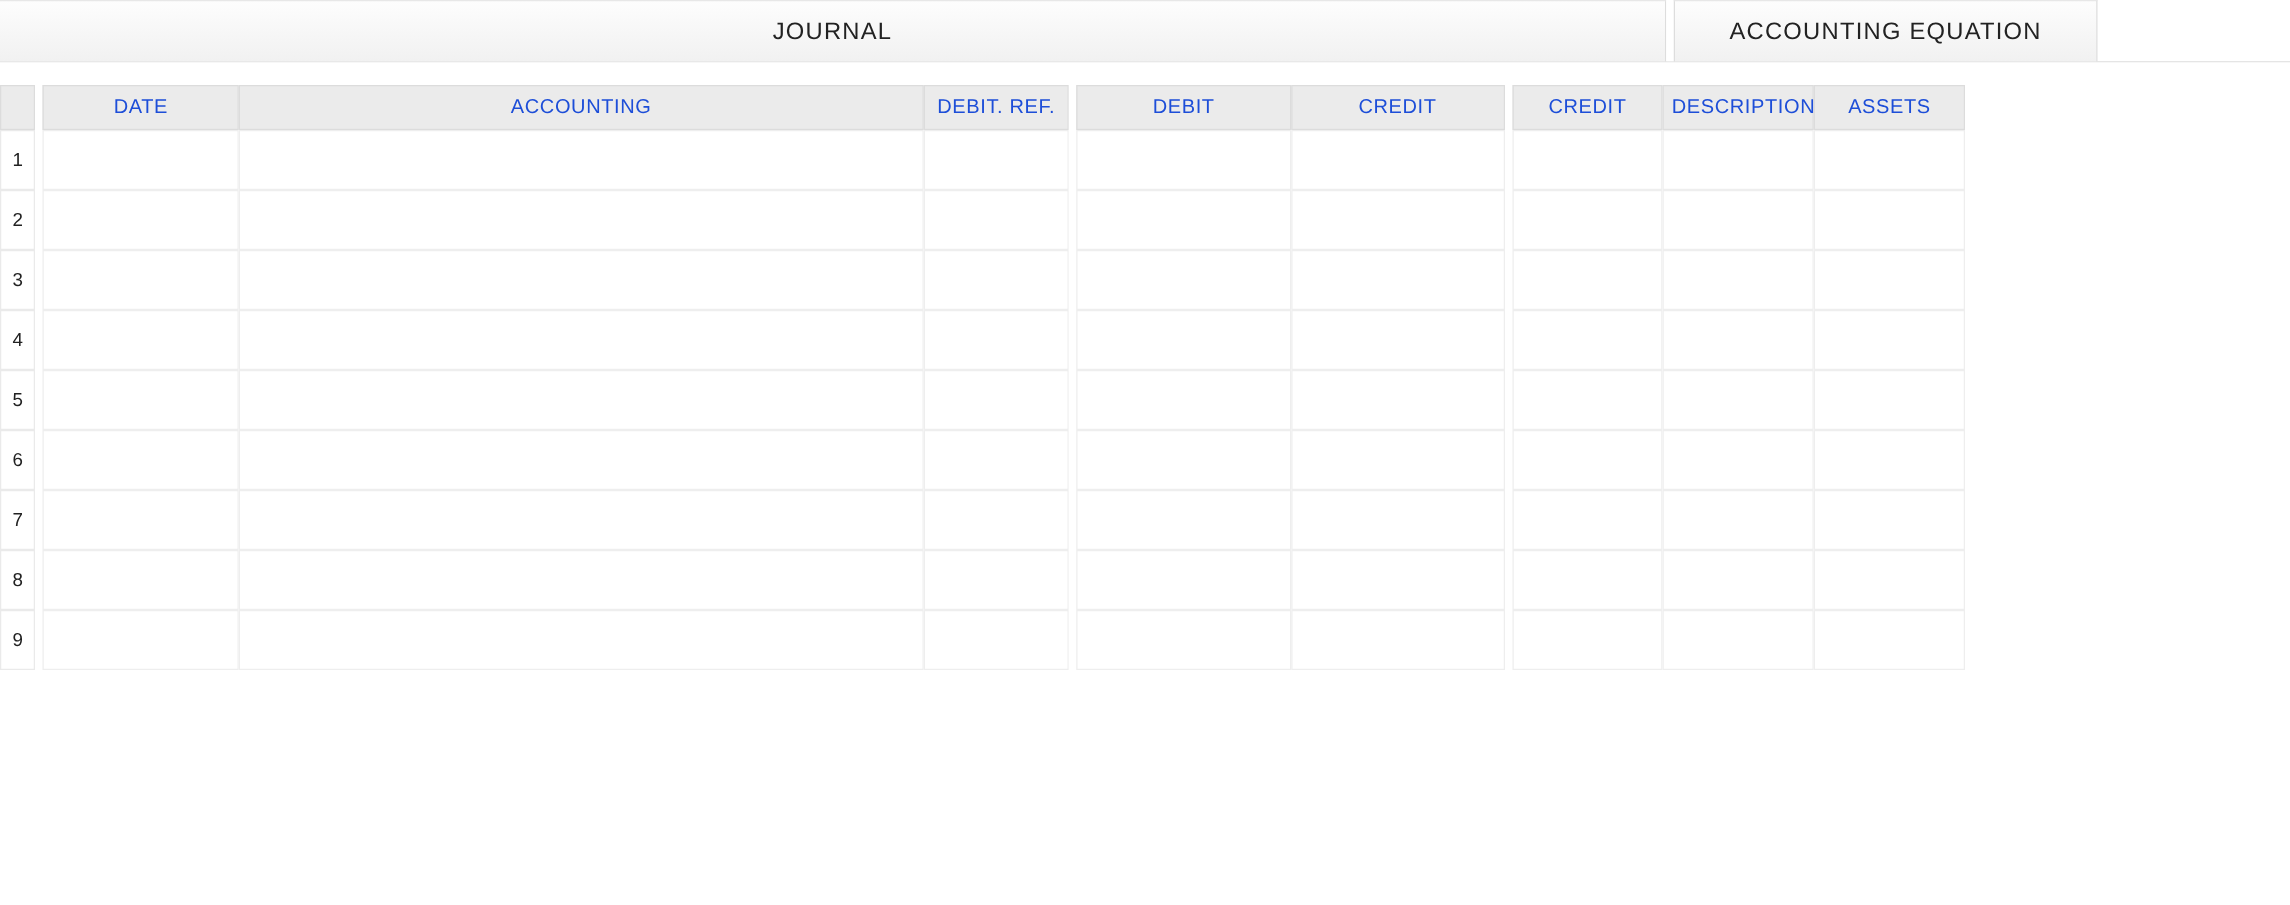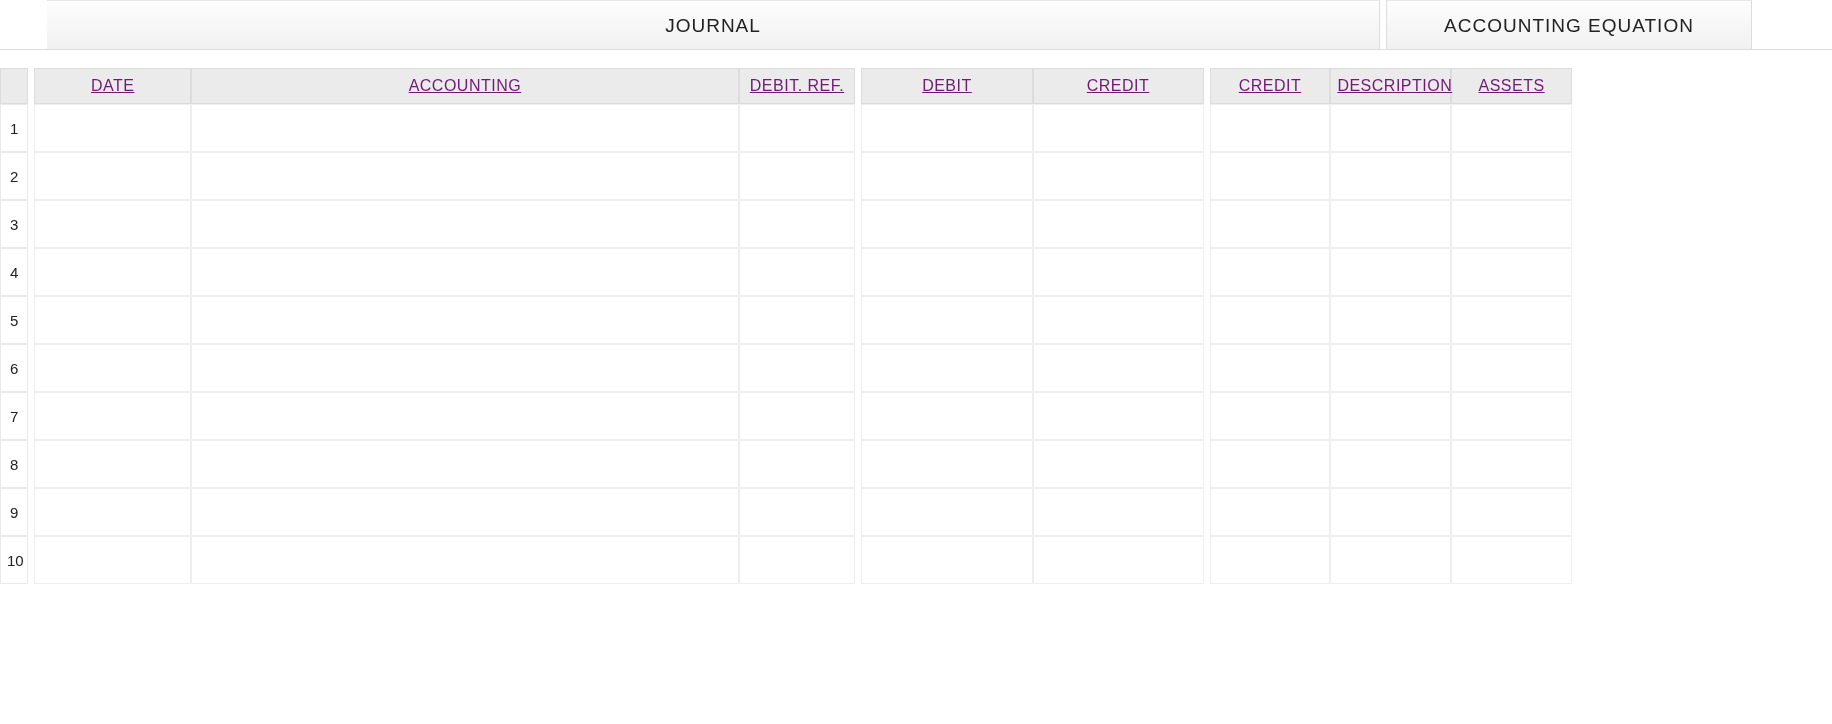--- a/index.html
+++ b/index.html
@@ -21,24 +21,23 @@
     font-size: 19px;
     letter-spacing: 1px;
     padding: 14px 0 12px 0;
     color: #222;
     background: linear-gradient(#fdfdfd,#f1f1f1);
     border-top: 1px solid #e7e7e7;
   }
   .main-tab.journal {
     width: 1333px;
     border-right: 1px solid #ddd;
-    margin-left: 47px;
   }
   .main-tab.equation {
-    width: 366px;
+    width: 339px;
     border-left: 1px solid #ddd;
     border-right: 1px solid #ddd;
     position: relative;
   }
   .tab-sep {
     width: 6px;
     background: #fff;
   }
   .spacer-row {
     height: 18px;
@@ -60,24 +59,23 @@
   .col-assets { width: 120px; }
   .col-liab   { width: 120px; }
   .col-equity { width: 120px; }
 
   th {
     background: #ebebeb;
     border: 1px solid #dcdcdc;
     font-weight: normal;
     font-size: 16px;
     letter-spacing: 0.5px;
-    color: #701a75;
+    color: #1d4ed8;
     padding: 8px 6px;
     text-align: center;
-    text-decoration: underline;
   }
   th.gap, td.gap {
     background: #fff;
     border: none;
   }
   th.rownum-header {
     background: #ebebeb;
     border: 1px solid #dcdcdc;
   }
   td {
@@ -262,28 +260,14 @@
         <td></td>
         <td></td>
         <td class="gap"></td>
         <td></td>
         <td></td>
         <td class="gap"></td>
         <td></td>
         <td></td>
         <td></td>
       </tr>
-      <tr>
-        <td class="rownum">10</td>
-        <td class="gap"></td>
-        <td></td>
-        <td></td>
-        <td></td>
-        <td class="gap"></td>
-        <td></td>
-        <td></td>
-        <td class="gap"></td>
-        <td></td>
-        <td></td>
-        <td></td>
-      </tr>
     </tbody>
 </table>
 
 </body></html>

